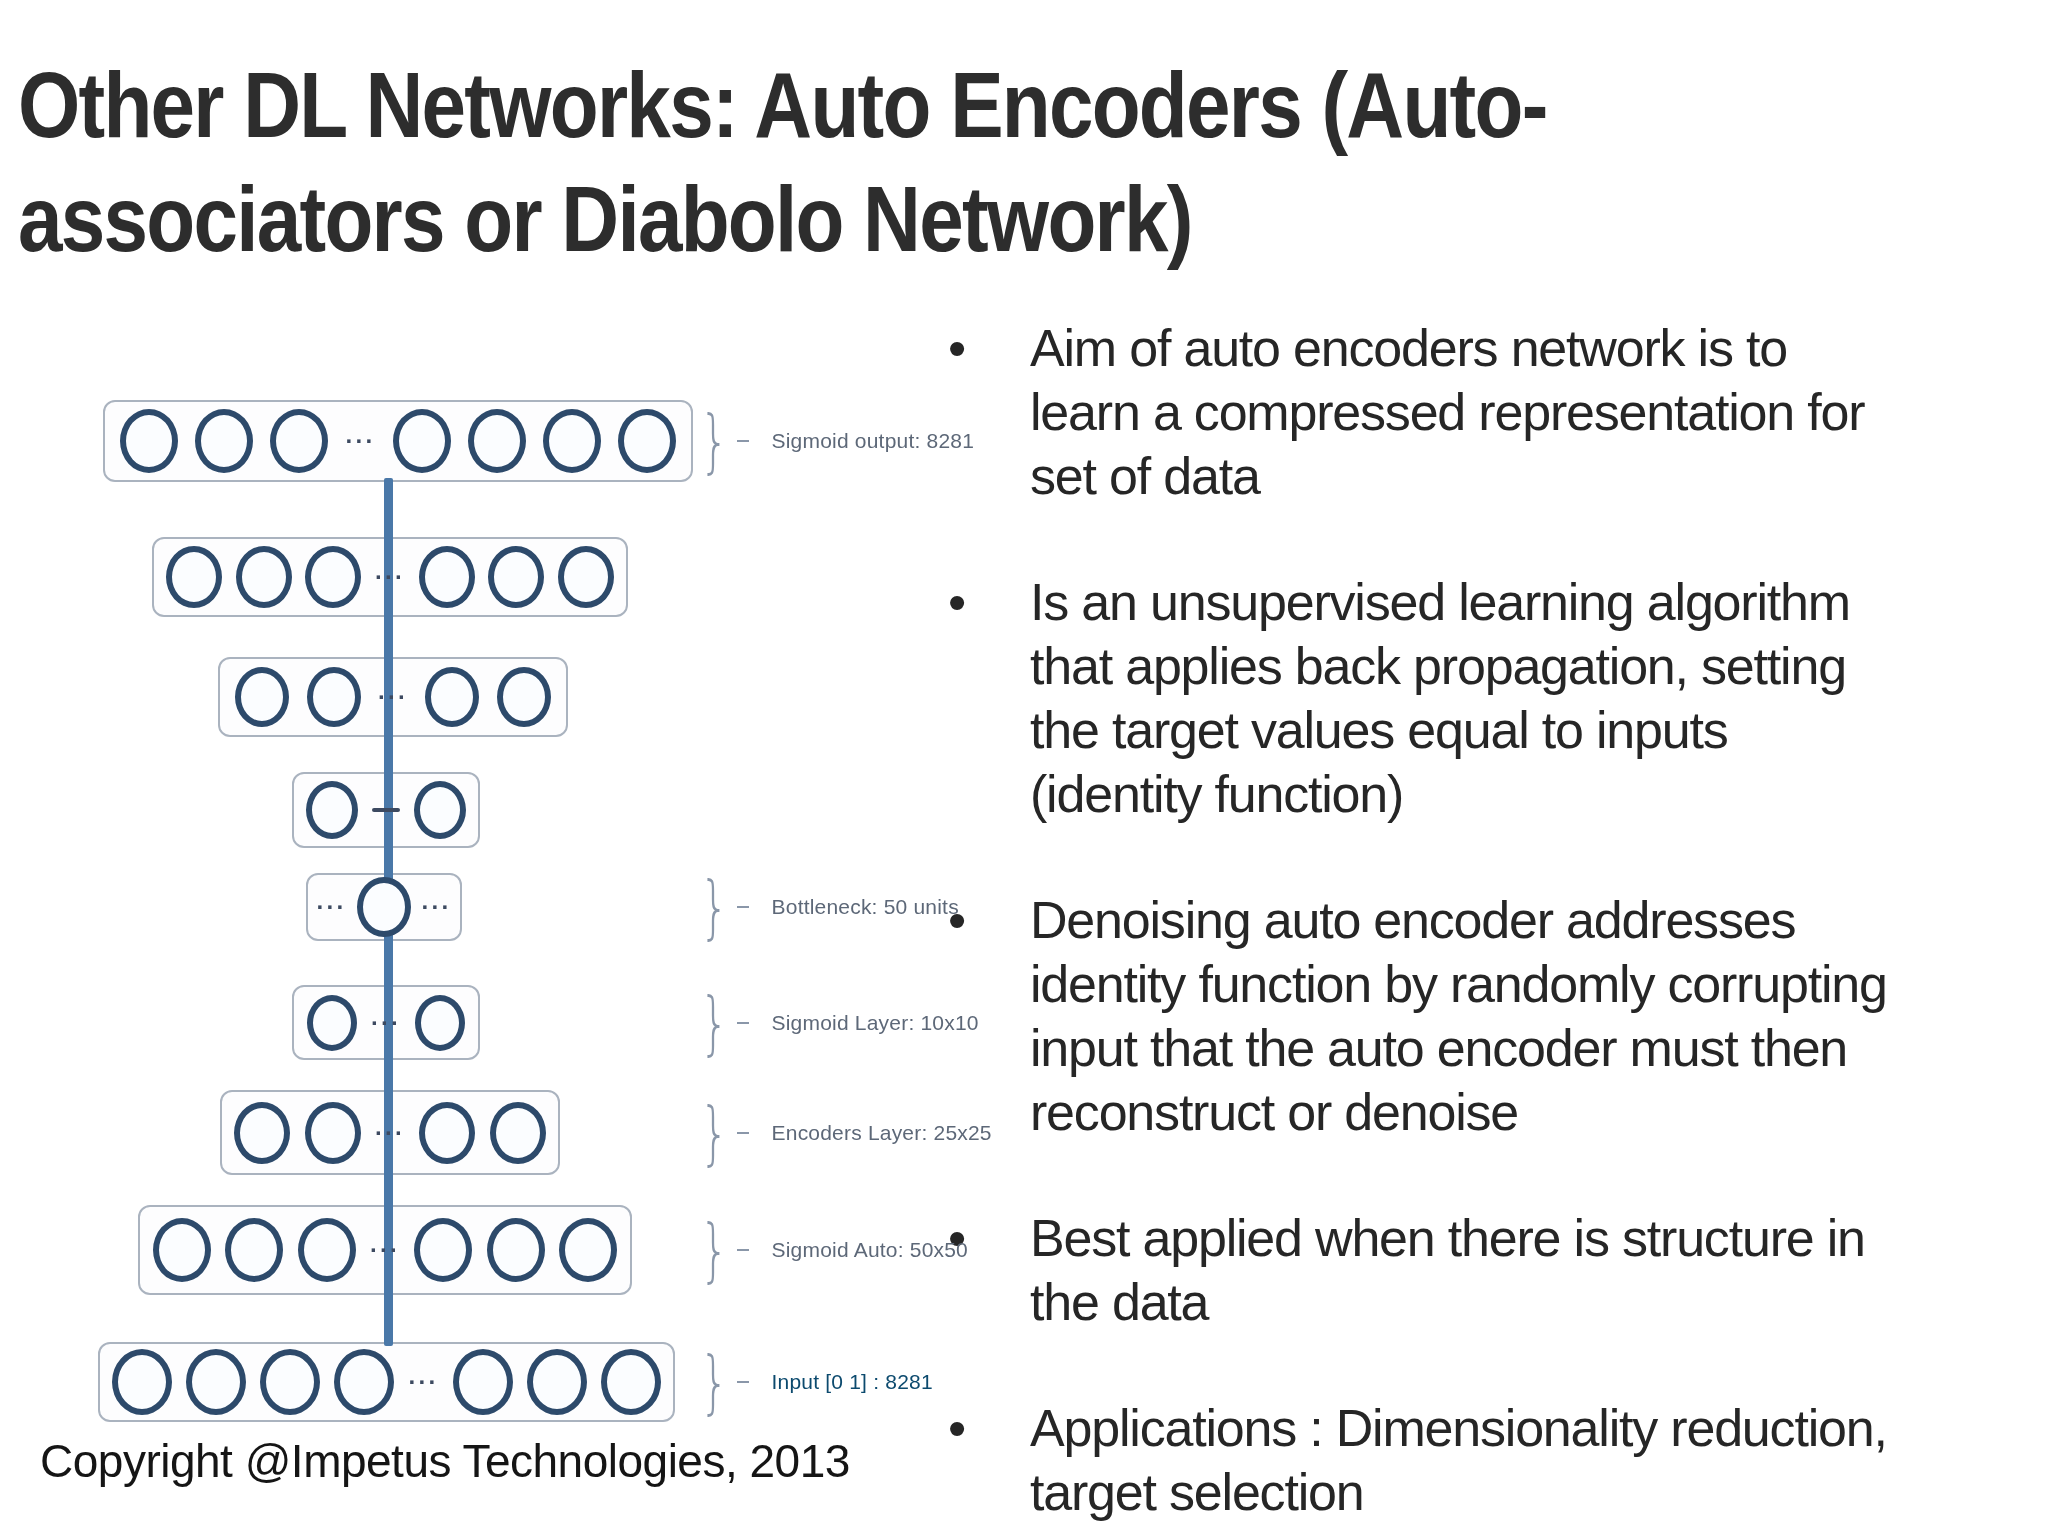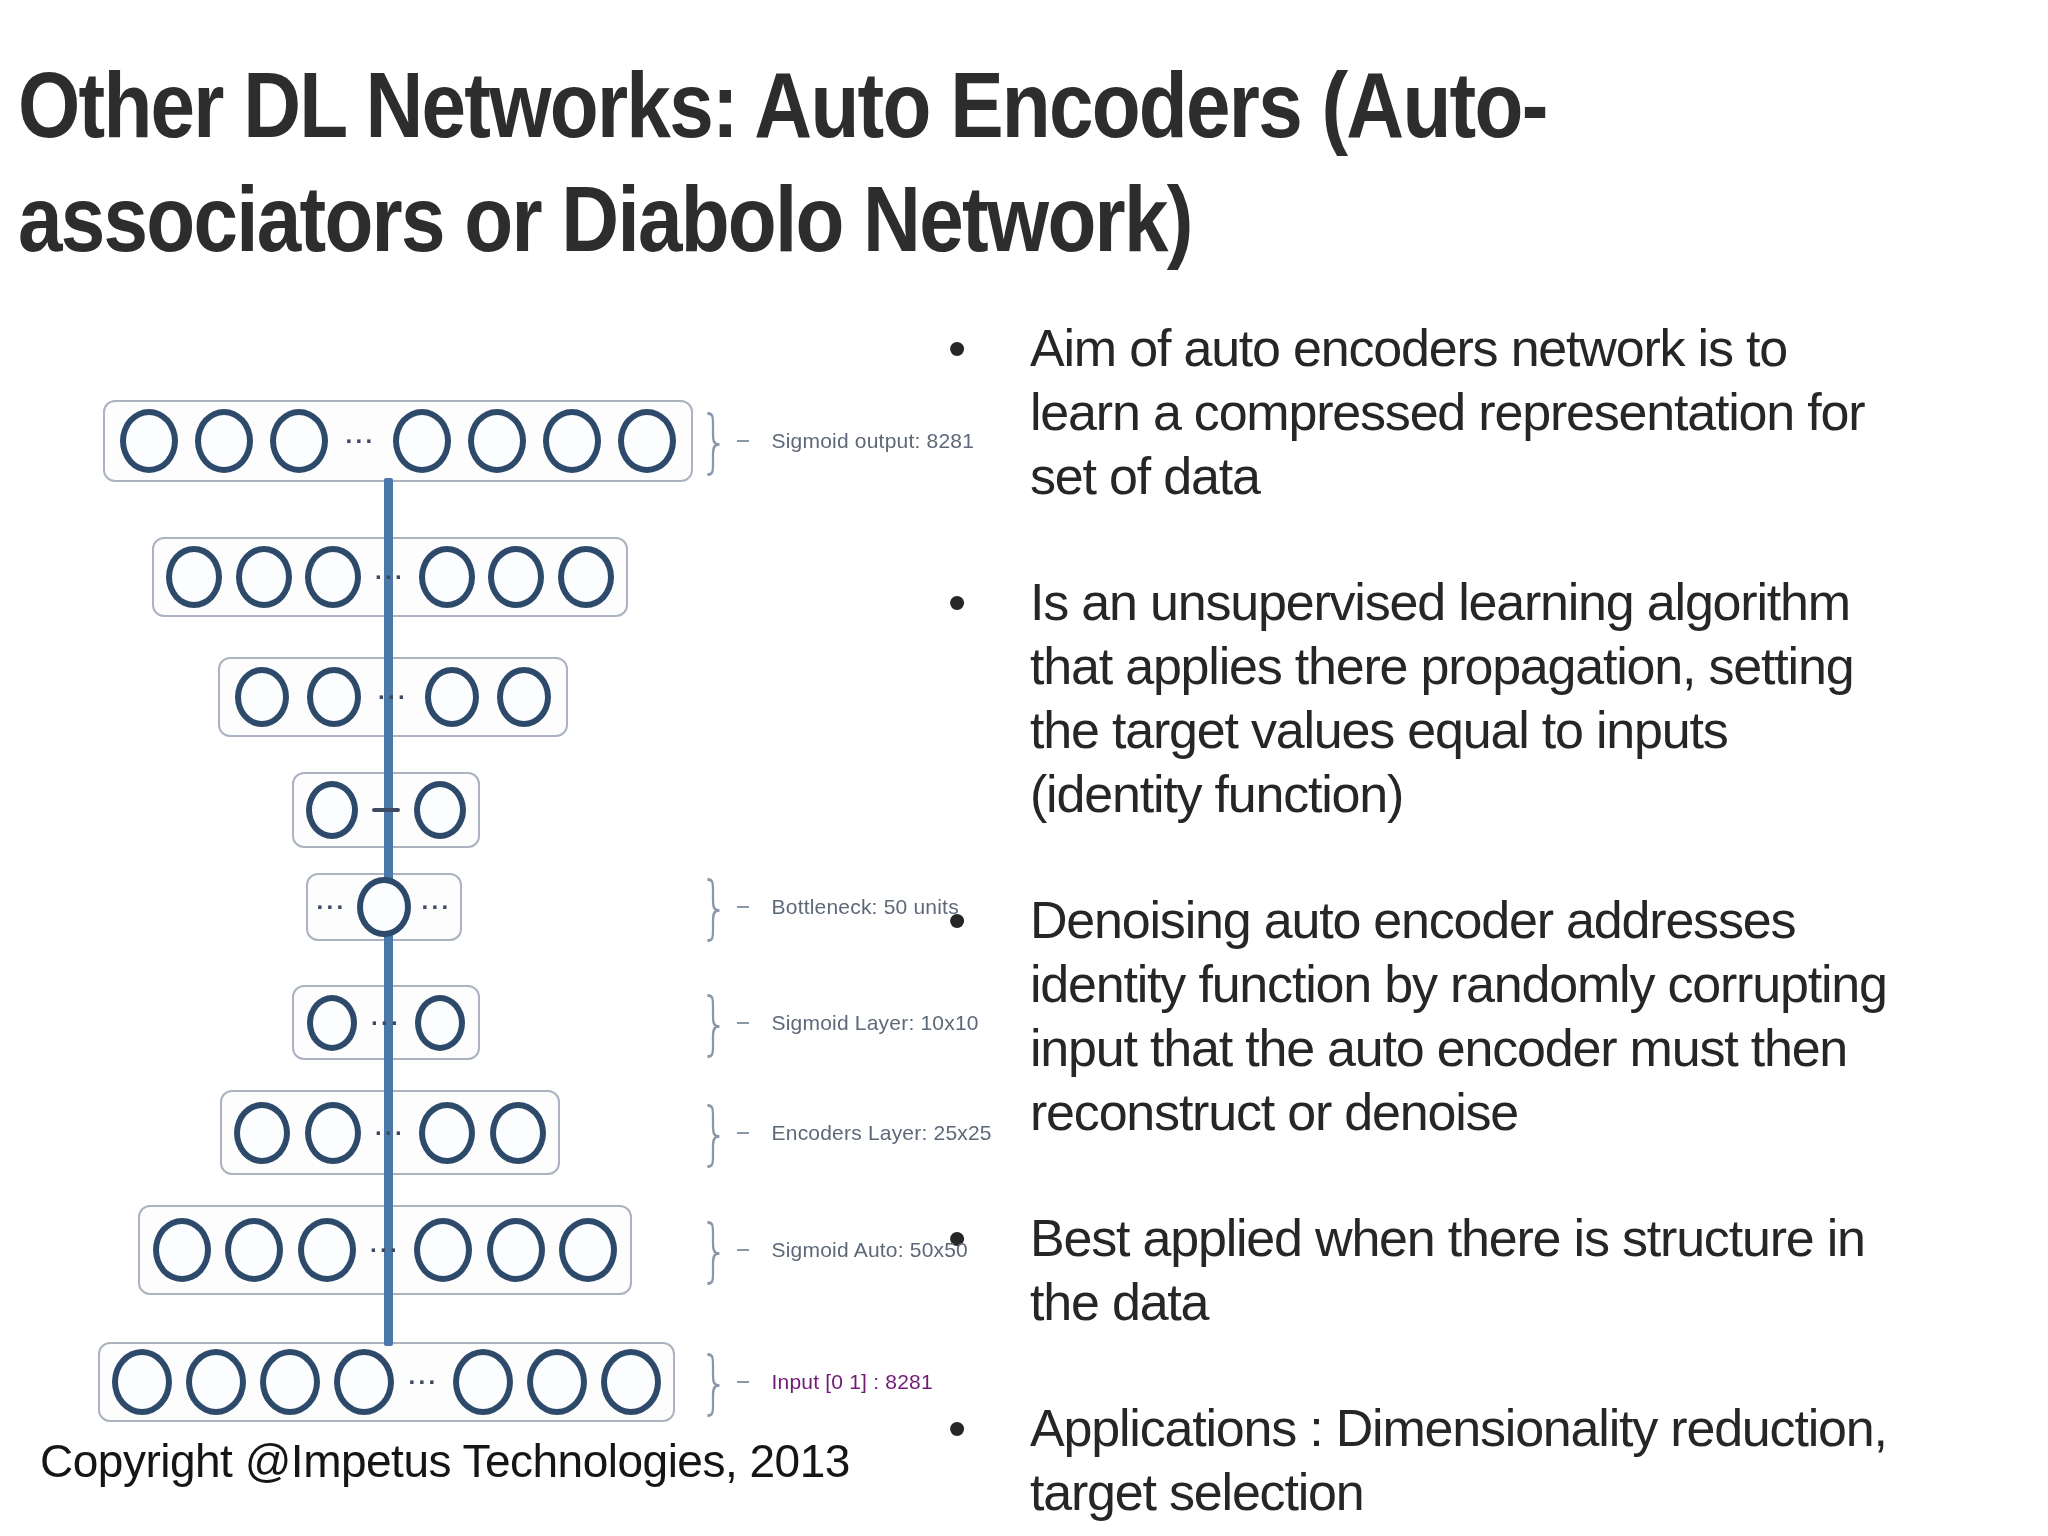--- a/index.html
+++ b/index.html
@@ -166,35 +166,35 @@
       <div class="ncircle" style="width: 60px; height: 66px; border-color: rgb(45, 74, 107);"></div>
       <div class="ncircle" style="width: 60px; height: 66px; border-color: rgb(45, 74, 107);"></div>
       <div class="ndots" style="color: rgb(61, 74, 97);">···</div>
       <div class="ncircle" style="width: 60px; height: 66px; border-color: rgb(45, 74, 107);"></div>
       <div class="ncircle" style="width: 60px; height: 66px; border-color: rgb(45, 74, 107);"></div>
       <div class="ncircle" style="width: 60px; height: 66px; border-color: rgb(45, 74, 107);"></div>
     </div>
     <div class="nlabel" style="left: 692px; top: 1382px;">
       <div class="nbrace" style="color: rgb(138, 151, 169);">}</div>
       <div class="ntick" style="background: rgb(138, 151, 169);"></div>
-      <div class="nlabeltext" style="color: #701a75;">Input [0 1] : 8281</div>
+      <div class="nlabeltext" style="color: #0c4a6e;">Input [0 1] : 8281</div>
     </div>
   </div>
 
 <div class="bullets">
   <div class="bullet">
     <span class="bmark">•</span>
     <span class="btext">Aim of auto encoders network is to
 learn a compressed representation for
 set of data</span>
   </div>
   <div class="bullet">
     <span class="bmark">•</span>
     <span class="btext">Is an unsupervised learning algorithm
-that applies there propagation, setting
+that applies back propagation, setting
 the target values equal to inputs
 (identity function)</span>
   </div>
   <div class="bullet">
     <span class="bmark">•</span>
     <span class="btext">Denoising  auto encoder addresses
 identity function by randomly corrupting
 input that the auto encoder must then
 reconstruct or denoise</span>
   </div>

